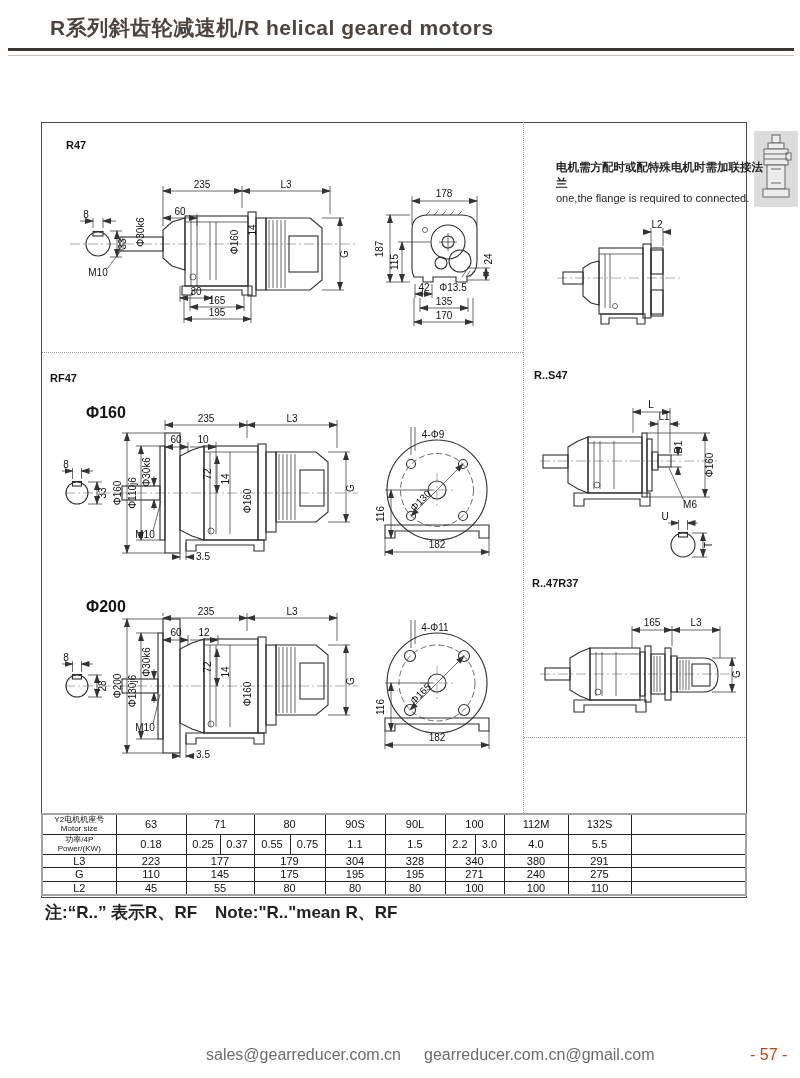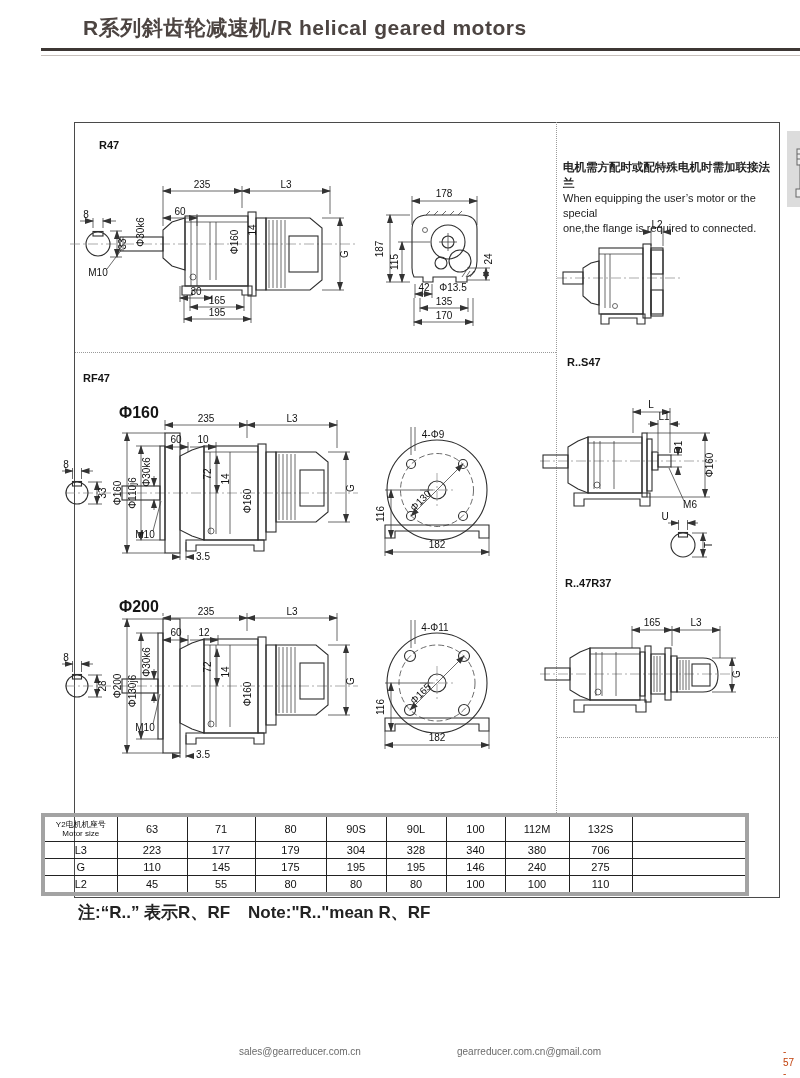--- a/index.html
+++ b/index.html
@@ -1,39 +1,39 @@
 <!DOCTYPE html>
 <html><head>
 <meta charset="utf-8">
 <style>
   html,body{margin:0;padding:0;background:#fff;}
   .page{position:relative;width:800px;height:1078px;background:#fff;font-family:"Liberation Sans",sans-serif;overflow:hidden;}
-  .abs{position:absolute;margin-left:33px;}
+  .abs{position:absolute;}
   .title{left:50px;top:14px;font-size:21px;font-weight:bold;color:#4c4441;letter-spacing:.5px;}
   .rule1{left:8px;top:48px;width:786px;height:3px;background:#3d3734;}
   .rule2{left:8px;top:55px;width:786px;height:1px;background:#c7c0bc;}
   .mainbox{left:41px;top:122px;width:704px;height:774px;border:1.5px solid #4a4a4a;}
   .vdiv{left:523px;top:122px;height:691px;width:0;border-left:1px dotted #9a9a9a;}
   .hdiv1{left:42px;top:352px;width:481px;height:0;border-top:1px dotted #9a9a9a;}
   .hdiv2{left:524px;top:737px;width:221px;height:0;border-top:1px dotted #9a9a9a;}
   .seclab{font-weight:bold;color:#151515;font-size:11px;}
   .philab{font-weight:bold;color:#151515;font-size:16px;}
-  .flangenote{left:530px;top:160px;width:218px;font-size:11px;color:#222;line-height:1.35;}
+  .flangenote{left:556px;top:160px;width:218px;font-size:11px;color:#222;line-height:1.35;}
   .flangenote .cn{font-weight:bold;font-size:11.5px;}
   .drw{position:absolute;}
   svg text{font-family:"Liberation Sans",sans-serif;font-size:10px;fill:#111;text-anchor:middle;}
   .o{stroke:#2e2e2e;stroke-width:1.1;fill:none;}
   .d{stroke:#3a3a3a;stroke-width:.75;fill:none;}
   .c{stroke:#888;stroke-width:.7;fill:none;stroke-dasharray:10 3 2 3;}
   .thumb{left:754px;top:131px;width:44px;height:76px;background:#dcdcdc;}
-  table.dims{position:absolute;left:41px;top:813px;width:704px;height:83px;border-collapse:collapse;table-layout:fixed;font-size:11px;color:#111;border:4px solid #a3a3a3;}
+  table.dims{position:absolute;left:41px;top:813px;width:704px;height:83px;border-collapse:collapse;table-layout:fixed;font-size:11px;color:#111;border:2px solid #a3a3a3;}
   table.dims td{border:1px solid #222;border-top-width:1.5px;border-bottom-width:1.5px;text-align:center;vertical-align:middle;padding:0;overflow:hidden;white-space:nowrap;}
   .lblcell{font-size:8px;line-height:1.15;}
   .note{top:901px;font-size:17px;font-weight:bold;color:#222;}
-  .footer{top:1046px;font-size:10px;color:#6b6b6b;}
+  .footer{top:1046px;font-size:16px;color:#6b6b6b;}
 </style>
 </head>
 <body>
 
 <div class="page">
 
   <div class="abs title">R系列斜齿轮减速机/R helical geared motors</div>
   <div class="abs rule1"></div>
   <div class="abs rule2"></div>
 
@@ -56,26 +56,25 @@
         <line x1="17" y1="38" x2="27" y2="38" fill="none"></line>
           <line x1="17" y1="52" x2="27" y2="52" fill="none"></line>
       </g>
     </svg>
   </div>
 
   <div class="abs seclab" style="left:66px;top:139px">R47</div>
   <div class="abs seclab" style="left:50px;top:372px">RF47</div>
   <div class="abs philab" style="left:86px;top:404px">Φ160</div>
   <div class="abs philab" style="left:86px;top:598px">Φ200</div>
-  <div class="abs seclab" style="left:534px;top:356px">R..S47</div>
+  <div class="abs seclab" style="left:534px;top:369px">R..S47</div>
   <div class="abs seclab" style="left:532px;top:577px">R..47R37</div>
 
   <div class="abs flangenote">
     <div class="cn">电机需方配时或配特殊电机时需加联接法兰</div>
-    <div>When equipping the user’s motor or the special</div>
     <div>one,the flange is required to connected.</div>
   </div>
 
   <svg class="drw" style="left:60px;top:178px" width="330" height="152" viewBox="0 0 330 152">
     <defs>
       <pattern id="pA" width="5" height="5" patternUnits="userSpaceOnUse" patternTransform="rotate(45)">
           <rect width="5" height="5" fill="#fff"></rect>
           <line x1="2.5" y1="0" x2="2.5" y2="5" stroke="#555" stroke-width="1.2"></line>
         </pattern>
       <marker id="aA" markerWidth="9" markerHeight="6" refX="8" refY="3" orient="auto-start-reverse" markerUnits="userSpaceOnUse">
@@ -536,39 +535,57 @@
       <td colspan="2">71</td>
       <td colspan="2">80</td>
       <td>90S</td>
       <td>90L</td>
       <td colspan="2">100</td>
       <td>112M</td>
       <td>132S</td>
       <td></td>
     </tr>
     <tr>
+      <td class="lblcell">
+        <div>功率/4P</div>
+        <div>Power/(KW)</div>
+      </td>
+      <td>0.18</td>
+      <td>0.25</td>
+      <td>0.37</td>
+      <td>0.55</td>
+      <td>0.75</td>
+      <td>1.1</td>
+      <td>1.5</td>
+      <td>2.2</td>
+      <td>3.0</td>
+      <td>4.0</td>
+      <td>5.5</td>
+      <td></td>
+    </tr>
+    <tr>
       <td>L3</td>
       <td>223</td>
       <td colspan="2">177</td>
       <td colspan="2">179</td>
       <td>304</td>
       <td>328</td>
       <td colspan="2">340</td>
       <td>380</td>
-      <td>706</td>
+      <td>291</td>
       <td></td>
     </tr>
     <tr>
       <td>G</td>
       <td>110</td>
       <td colspan="2">145</td>
       <td colspan="2">175</td>
       <td>195</td>
       <td>195</td>
-      <td colspan="2">146</td>
+      <td colspan="2">271</td>
       <td>240</td>
       <td>275</td>
       <td></td>
     </tr>
     <tr>
       <td>L2</td>
       <td>45</td>
       <td colspan="2">55</td>
       <td colspan="2">80</td>
       <td>80</td>

